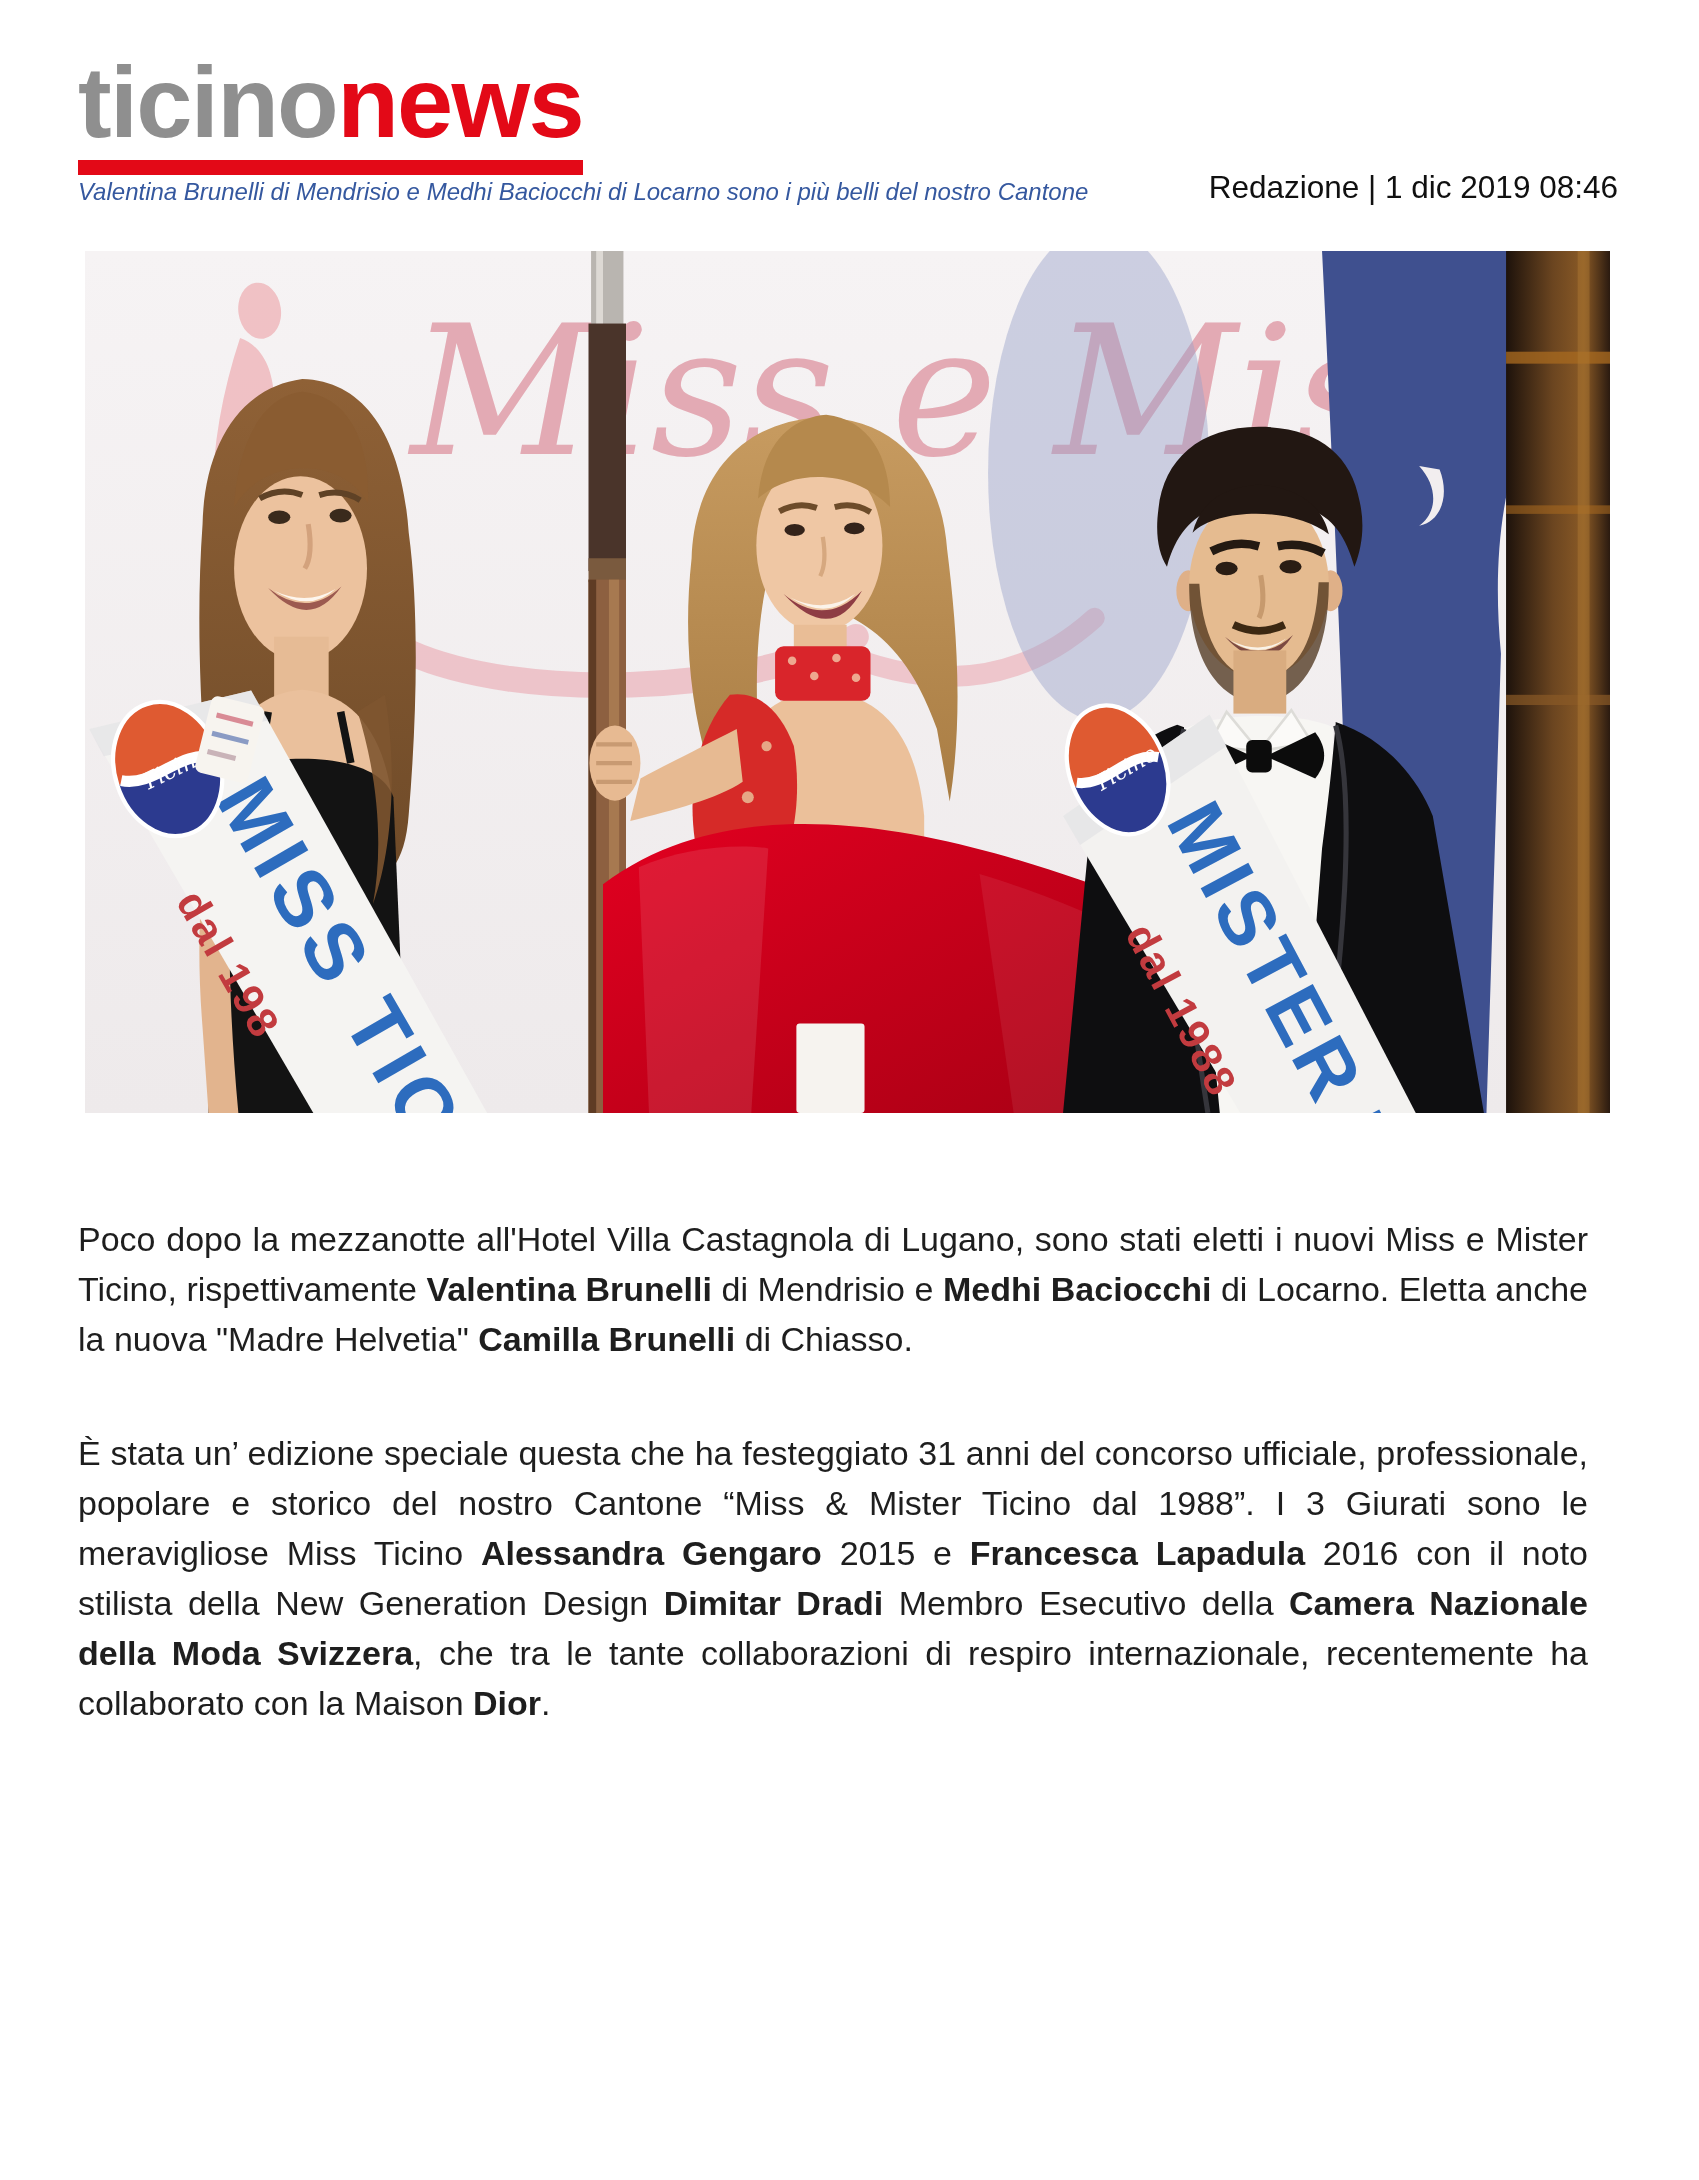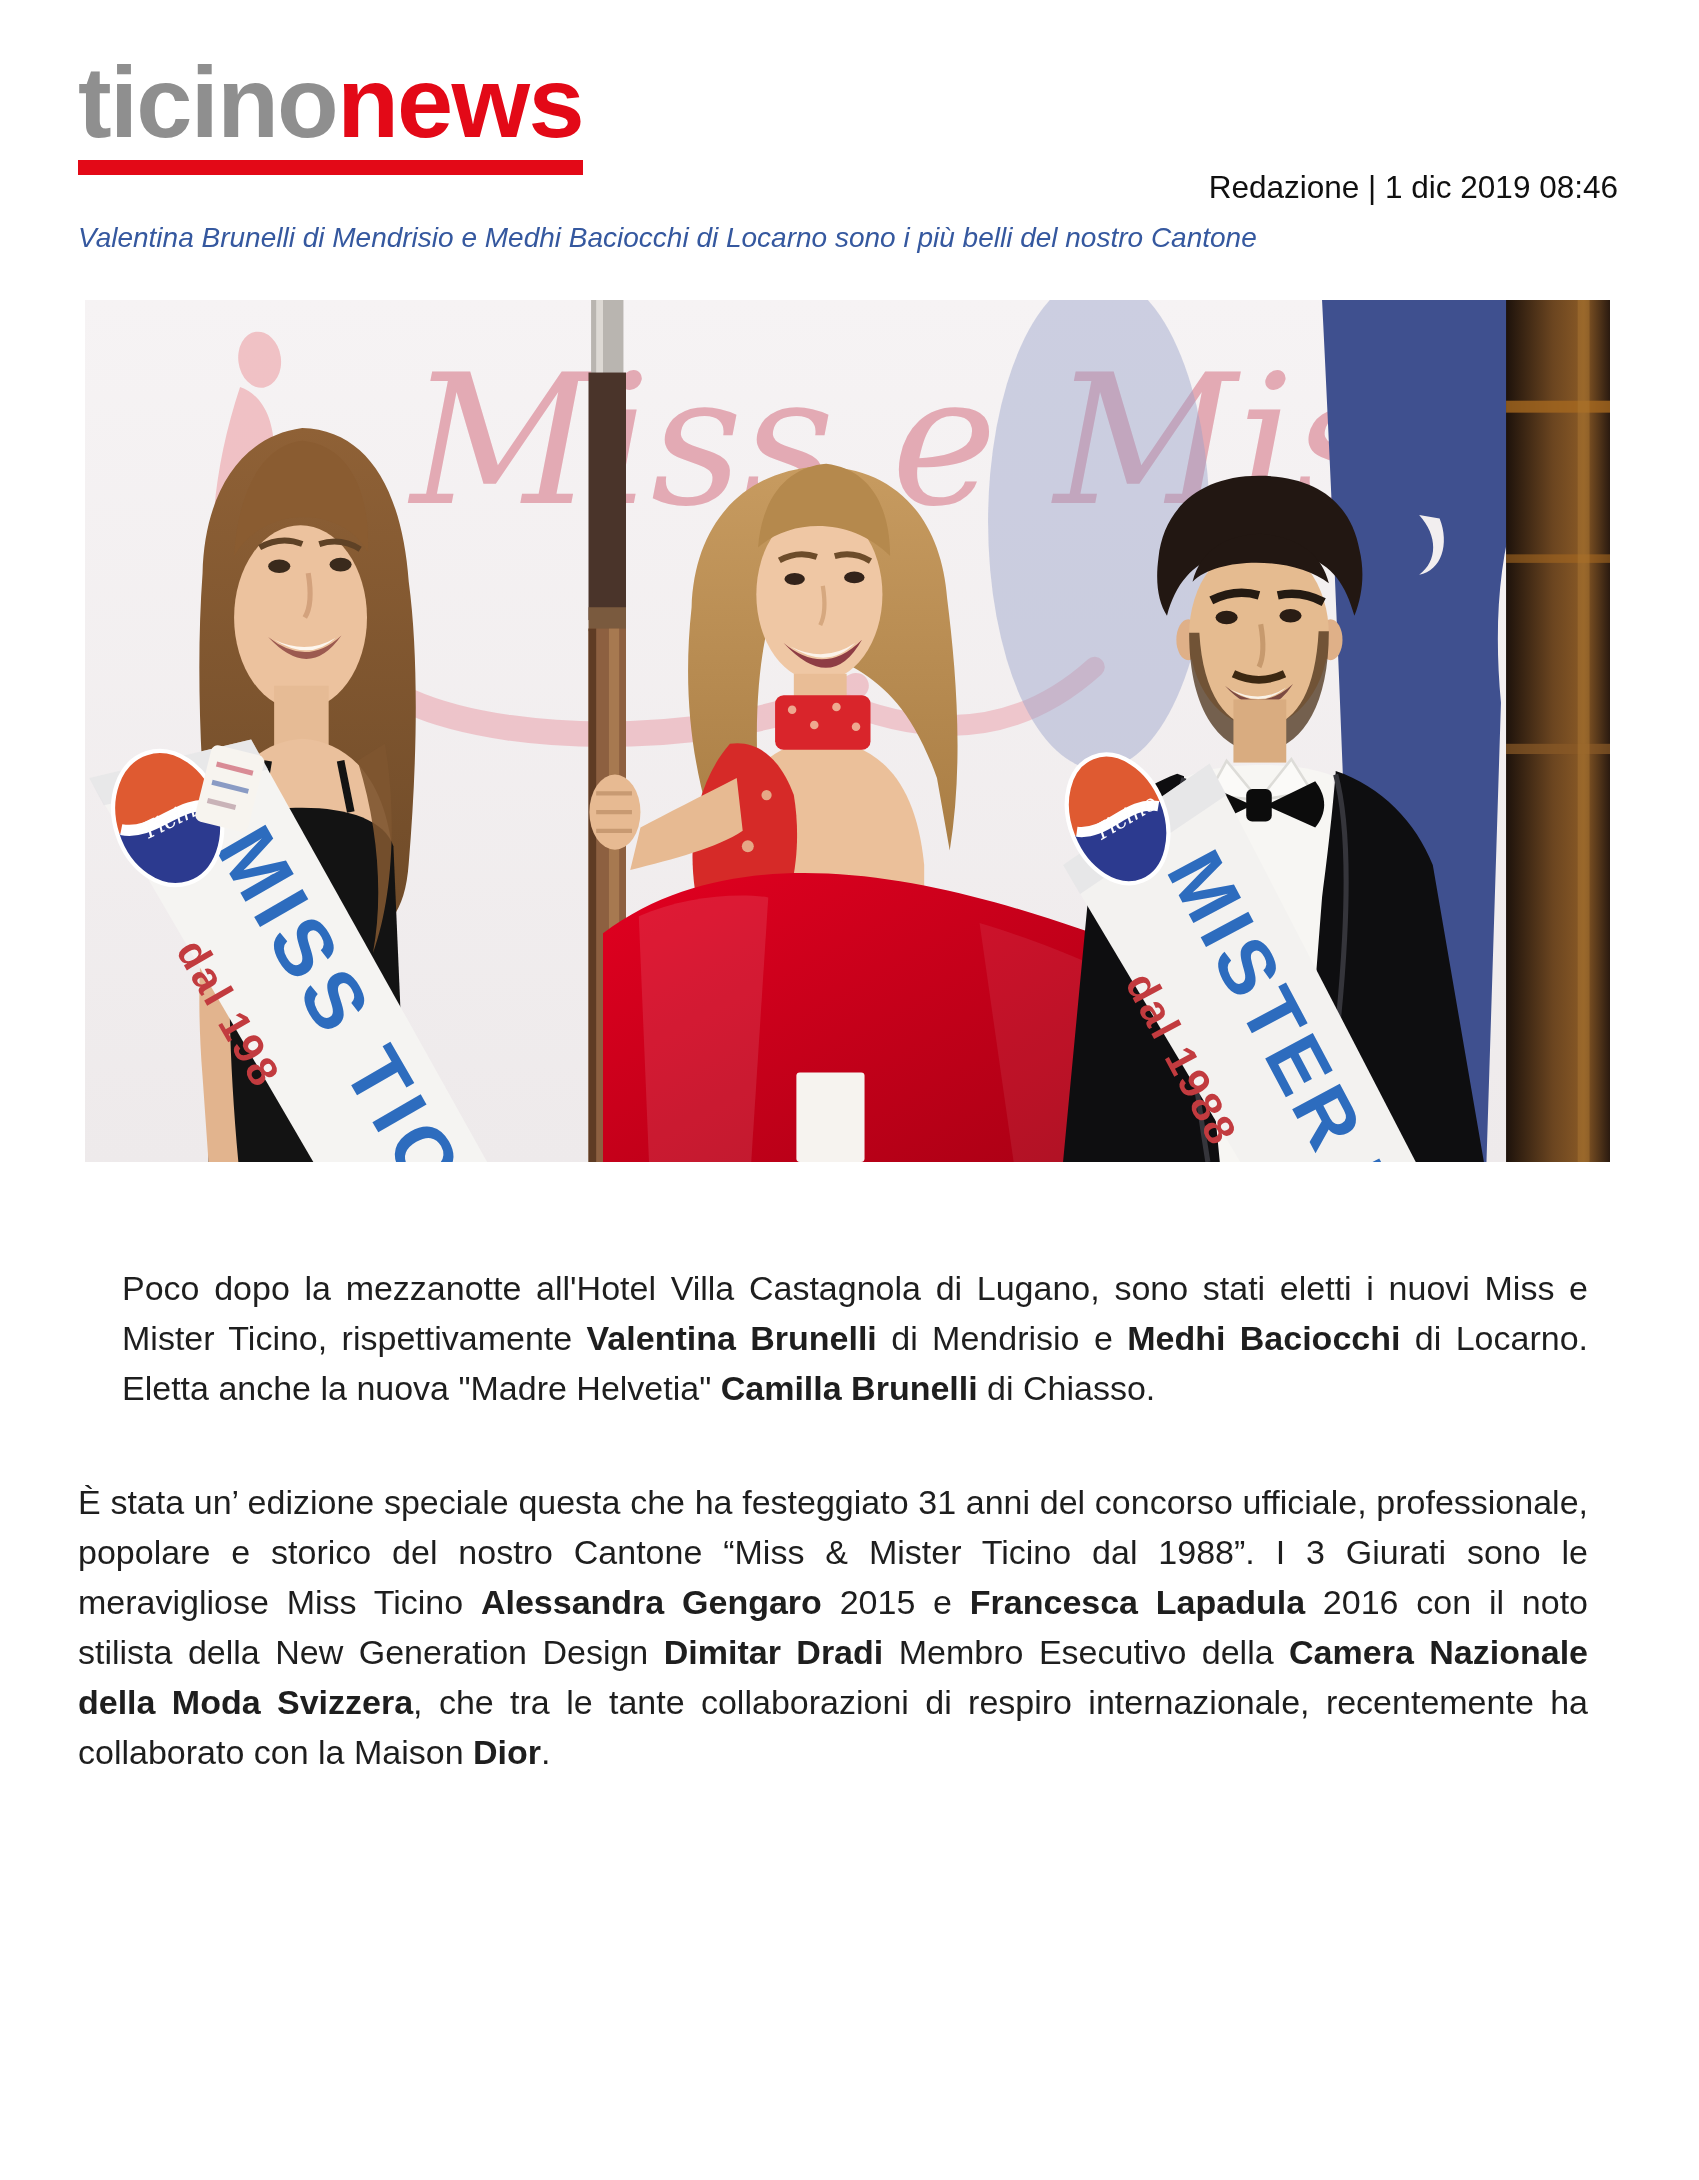--- a/index.html
+++ b/index.html
@@ -18,30 +18,30 @@
   .byline{
     position:absolute;top:169px;right:81px;
     font-size:31.5px;color:#101010;
   }
   
   h1.title{
     margin:126px 0 0 0;font-weight:400;font-size:79px;letter-spacing:-0.9px;
     color:#1d1d1d;line-height:1.12;
   }
   .subtitle{
-    margin-top:44px;font-style:italic;font-size:28px;line-height:1.38;
+    font-style:italic;font-size:24px;line-height:1.38;
     color:#35589f;max-width:1546px;
   }
   .photo-frame{margin-top:43px;margin-left:6.8px;width:1525px;height:862px;}
   .photo-frame svg{display:block;}
   p.body-par{
     margin:0;max-width:1544px;font-size:34px;line-height:50px;
     text-align:justify;color:#1e1e1e;
   }
-  p.body-par.first{margin-top:101px;margin-left:44px;}
+  p.body-par.first{margin-top:101px;}
   p.body-par.second{margin-top:64px;}
   b{font-weight:bold;}
 </style>
 </head>
 <body>
 
 <div class="page">
 
   
   <div class="logo-wrap">

